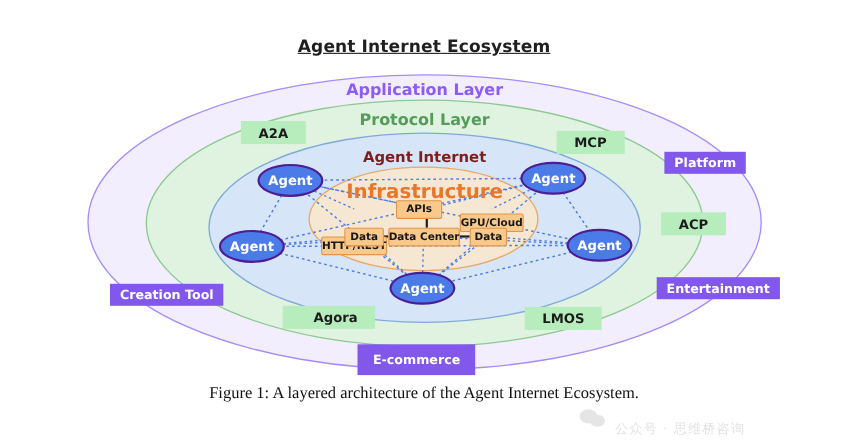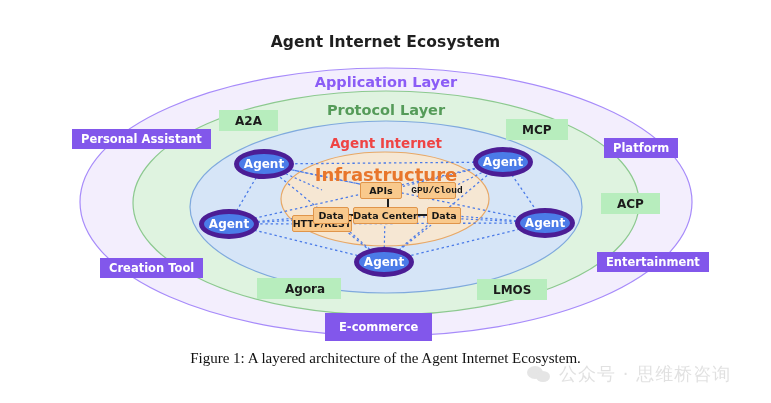--- a/index.html
+++ b/index.html
@@ -18,20 +18,21 @@
   #figure-title {
     position: absolute;
     left: 0;
     top: 33px;
     width: 771px;
     text-align: center;
     font-size: 15.5px;
     font-weight: bold;
     color: #1f1f1f;
     letter-spacing: 0.1px;
+    text-decoration: underline;
   }
 
   #diagram {
     position: absolute;
     left: 0;
     top: 0;
     width: 771px;
     height: 345px;
   }
 
@@ -52,21 +53,21 @@
   #label-protocol {
     left: 386px;
     top: 102px;
     font-size: 14.5px;
     color: #559B59;
   }
   #label-agent-internet {
     left: 386px;
     top: 135px;
     font-size: 13.5px;
-    color: #ef4444;
+    color: #7f1d1d;
   }
   #label-infrastructure {
     left: 386px;
     top: 164px;
     font-size: 18px;
     color: #E8762C;
   }
 
   
   .chip {
@@ -110,21 +111,21 @@
     white-space: nowrap;
   }
 
   
   .agent-node {
     position: absolute;
     display: flex;
     align-items: center;
     justify-content: center;
     background: #4B7BE8;
-    border: 5px solid #4c1d95;
+    border: 2px solid #4c1d95;
     border-radius: 50%;
     color: #ffffff;
     font-weight: bold;
     font-size: 12px;
     box-sizing: border-box;
     white-space: nowrap;
   }
 
   
   #figure-caption {
@@ -142,24 +143,25 @@
   #watermark {
     position: absolute;
     left: 527px;
     top: 362px;
     display: flex;
     align-items: center;
     gap: 6px;
     opacity: 0.42;
   }
   #watermark-text {
-    font-size: 18px;
+    font-size: 12px;
     color: #b9b9b9;
     letter-spacing: 1px;
     white-space: nowrap;
+    margin-top: 20px;
   }
   .wechat-glyph {
     position: relative;
     width: 26px;
     height: 19px;
   }
   .wechat-glyph .b1, .wechat-glyph .b2 {
     position: absolute;
     background: #c2c2c2;
     border-radius: 50%;
@@ -216,23 +218,20 @@
       <line x1="349" y1="215" x2="353" y2="215"></line>
       <line x1="418" y1="215" x2="427" y2="215"></line>
     </g>
   </svg>
 
   <div class="ring-label" id="label-application">Application Layer</div>
   <div class="ring-label" id="label-protocol">Protocol Layer</div>
   <div class="ring-label" id="label-agent-internet">Agent Internet</div>
   <div class="ring-label" id="label-infrastructure">Infrastructure</div>
 
-  <div class="chip chip-app" style="left:72px;top:129px;">
-      <span>Personal Assistant</span>
-    </div>
   <div class="chip chip-app" style="left:604px;top:138px;">
       <span>Platform</span>
     </div>
   <div class="chip chip-app" style="left:100px;top:258px;text-align:right;">
       <span>Creation Tool</span>
     </div>
   <div class="chip chip-app" style="left:597px;top:252px;">
       <span>Entertainment</span>
     </div>
   <div class="chip chip-app" style="left:325px;top:313px;height:21px;padding:14px 14px;">
@@ -254,21 +253,21 @@
   <div class="chip chip-proto" style="left:477px;top:279px;">
       <span>LMOS</span>
     </div>
 
   <div class="infra-box" style="left:292px;top:182px;width:60px;margin-top:33px;">
       <span>HTTP/REST</span>
     </div>
   <div class="infra-box" style="left:360px;top:182px;width:42px;">
       <span>APIs</span>
     </div>
-  <div class="infra-box" style="left:418px;top:182px;width:38px;font-family:Liberation Mono, monospace;">
+  <div class="infra-box" style="left:418px;top:194px;width:58px;">
       <span>GPU/Cloud</span>
     </div>
   <div class="infra-box" style="left:313px;top:207px;width:36px;">
       <span>Data</span>
     </div>
   <div class="infra-box" style="left:353px;top:207px;width:65px;">
       <span>Data Center</span>
     </div>
   <div class="infra-box" style="left:427px;top:207px;width:34px;">
       <span>Data</span>

